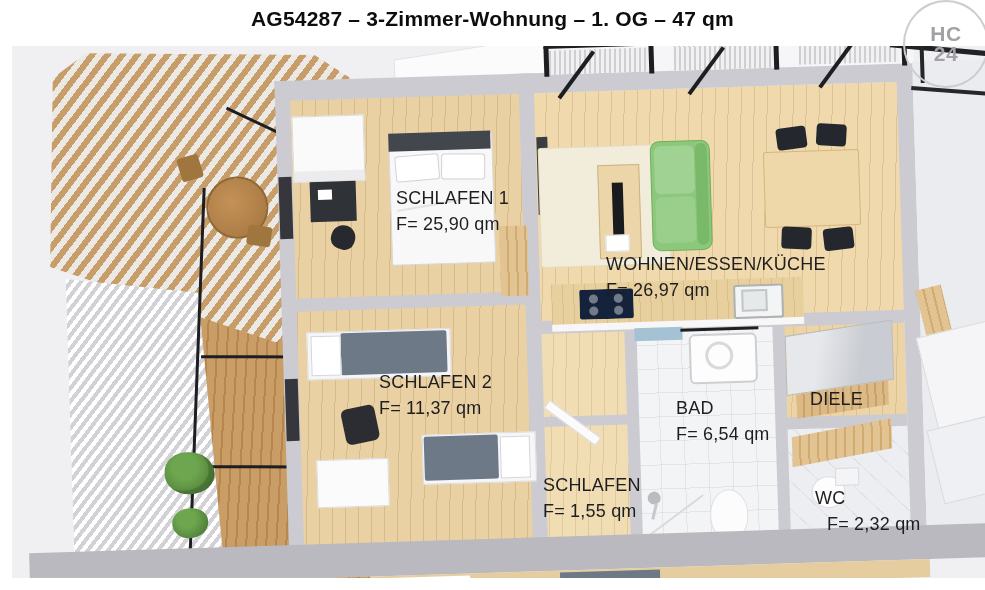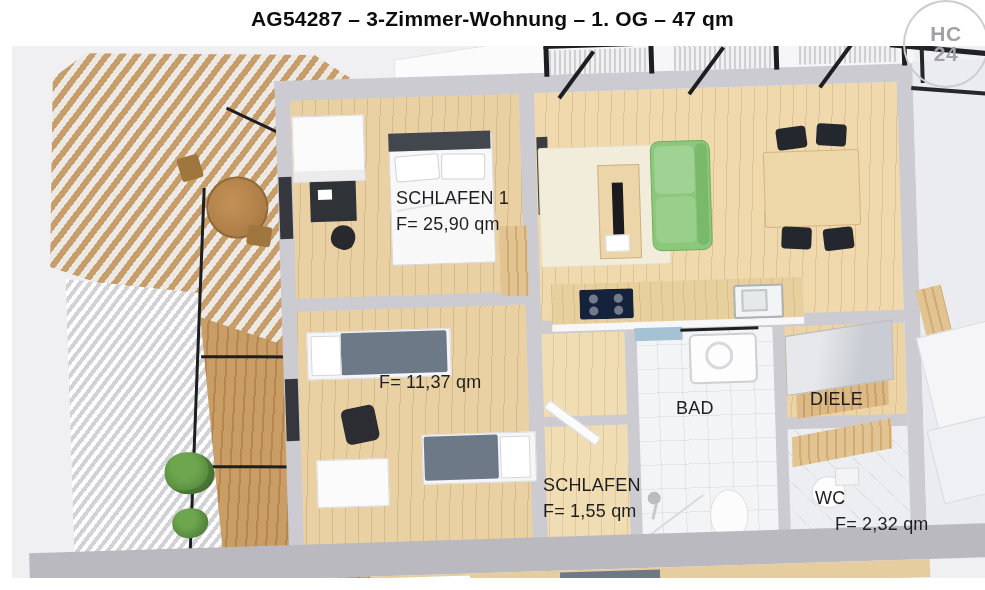--- a/index.html
+++ b/index.html
@@ -173,36 +173,42 @@
       <div class="a" style="left:300px;top:524px;width:80px;height:14px;background:#ffffff;"></div>
 
       <div class="a" style="left:100px;top:522px;width:180px;height:16px;background:repeating-linear-gradient(93deg,#c99d66 0 8px,#b8854f 8px 10px);"></div>
 
     </div>
 
     <div class="room-label" style="left:384px;top:140px;">
       <div class="nm">SCHLAFEN 1</div>
       <div class="ar">F= 25,90 qm</div>
     </div>
+    <div class="room-label" style="left:594px;top:206px;">
+      <div class="nm">WOHNEN/ESSEN/KÜCHE</div>
+      <div class="ar">F= 26,97 qm</div>
+    </div>
     <div class="room-label" style="left:367px;top:324px;">
+      <div class="nm">SCHLAFEN 2</div>
       <div class="ar">F= 11,37 qm</div>
     </div>
     <div class="room-label" style="left:664px;top:350px;">
       <div class="nm">BAD</div>
+      <div class="ar">F= 6,54 qm</div>
     </div>
     <div class="room-label" style="left:798px;top:341px;">
       <div class="nm">DIELE</div>
     </div>
     <div class="room-label" style="left:531px;top:427px;">
       <div class="nm">SCHLAFEN</div>
       <div class="ar">F= 1,55 qm</div>
     </div>
     <div class="room-label" style="left:803px;top:440px;">
       <div class="nm">WC</div>
-      <div class="ar" style="margin-left:20px;">F= 2,32 qm</div>
+      <div class="ar" style="margin-left:12px;">F= 2,32 qm</div>
     </div>
   </div>
 
   <div class="logo">
     <div>HC</div>
     <div>24</div>
   </div>
 
 </div>
 

